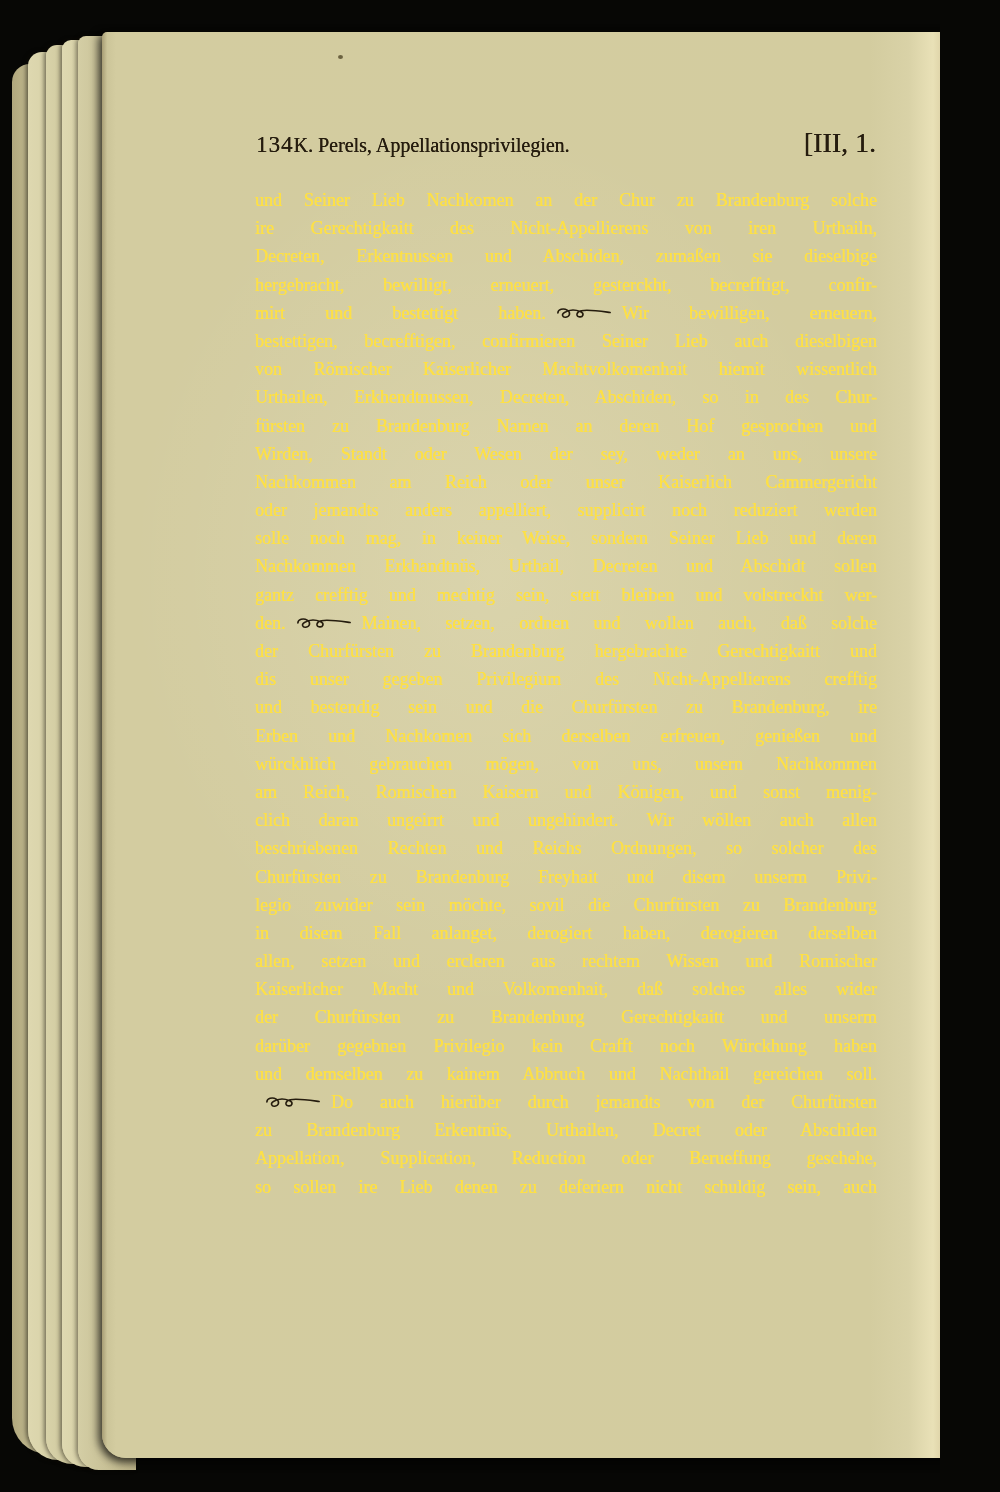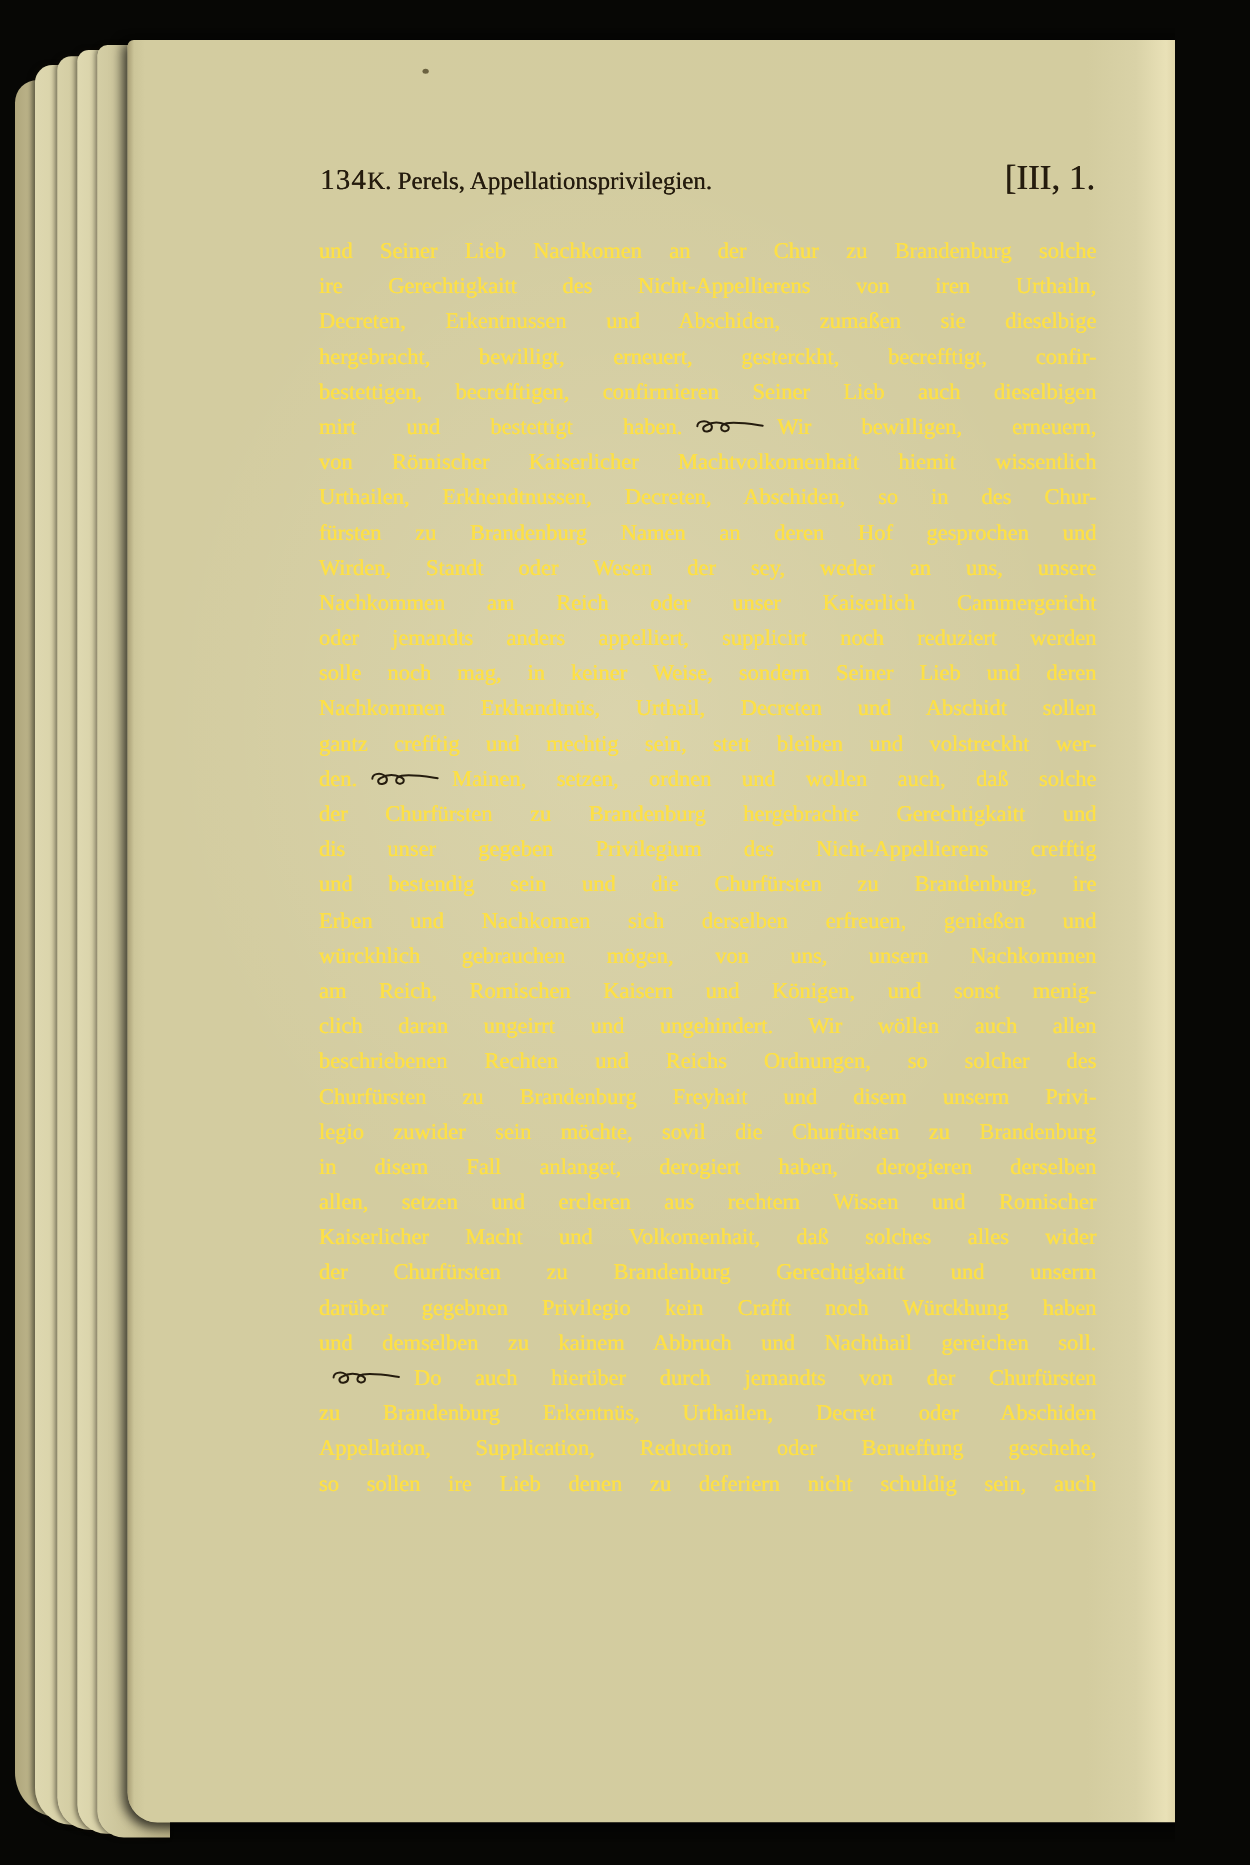--- a/index.html
+++ b/index.html
@@ -92,24 +92,24 @@
     <span class="page-number">134</span>
     <span class="running-title">K. Perels, Appellationsprivilegien.</span>
     <span class="section-ref">[III, 1.</span>
   </div>
 
   <div class="body-text">
       <div class="line"><span>und Seiner Lieb Nachkomen an der Chur zu Brandenburg solche</span></div>
       <div class="line"><span>ire Gerechtigkaitt des Nicht-Appellierens von iren Urthailn,</span></div>
       <div class="line"><span>Decreten, Erkentnussen und Abschiden, zumaßen sie dieselbige</span></div>
       <div class="line"><span>hergebracht, bewilligt, erneuert, gesterckht, becrefftigt, confir-</span></div>
-      <div class="line"><span>bestettigen, becrefftigen, confirmieren Seiner Lieb auch dieselbigen</span></div>
       <div class="line"><span>mirt und bestettigt haben.</span><svg class="flourish" viewBox="0 0 60 14" aria-hidden="true">
     <path d="M2 7 C2 3 8 1.5 12 4 C16 6.5 15 11 10.5 11.5 C7 12 5.5 8.5 9 6.5 C14 3.5 20 3 26 5.5 C31 7.5 29 12 24.5 11 C21 10 22 5.5 27 4.5 C35 3 44 4.5 58 6.5"></path>
   </svg><span>Wir bewilligen, erneuern,</span></div>
+      <div class="line"><span>bestettigen, becrefftigen, confirmieren Seiner Lieb auch dieselbigen</span></div>
       <div class="line"><span>von Römischer Kaiserlicher Machtvolkomenhait hiemit wissentlich</span></div>
       <div class="line"><span>Urthailen, Erkhendtnussen, Decreten, Abschiden, so in des Chur-</span></div>
       <div class="line"><span>fürsten zu Brandenburg Namen an deren Hof gesprochen und</span></div>
       <div class="line"><span>Wirden, Standt oder Wesen der sey, weder an uns, unsere</span></div>
       <div class="line"><span>Nachkommen am Reich oder unser Kaiserlich Cammergericht</span></div>
       <div class="line"><span>oder jemandts anders appelliert, supplicirt noch reduziert werden</span></div>
       <div class="line"><span>solle noch mag, in keiner Weise, sondern Seiner Lieb und deren</span></div>
       <div class="line"><span>Nachkommen Erkhandtnüs, Urthail, Decreten und Abschidt sollen</span></div>
       <div class="line"><span>gantz crefftig und mechtig sein, stett bleiben und volstreckht wer-</span></div>
       <div class="line"><span>den.</span><svg class="flourish" viewBox="0 0 60 14" aria-hidden="true">

